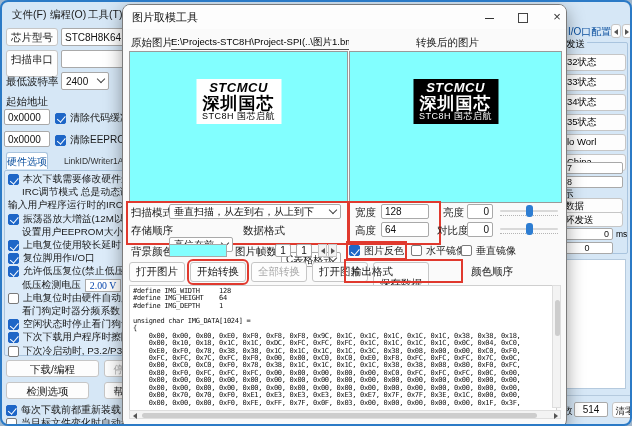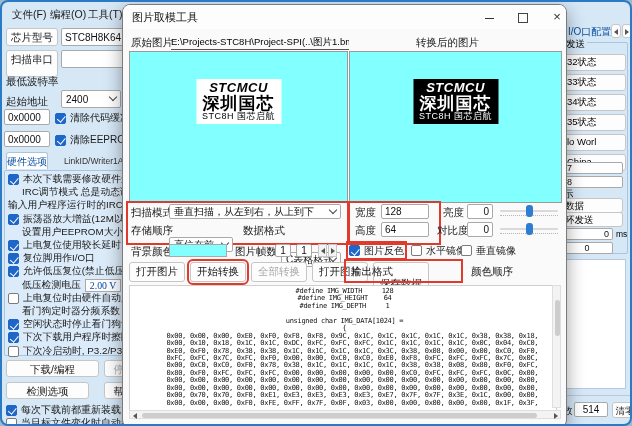--- a/index.html
+++ b/index.html
@@ -31,21 +31,21 @@
   .logo .l1{font-size:13px;font-weight:bold;font-style:italic;letter-spacing:0.5px;}
   .logo .l2{font-size:17px;font-weight:600;letter-spacing:1px;}
   .logo .l3{font-size:9px;letter-spacing:0.5px;}
   .redbox{position:absolute;border:2px solid #e0392e;background:transparent;pointer-events:none;}
   .red-out{outline:2px solid #e0392e;outline-offset:1px;}
   .slider{position:absolute;height:14px;}
   .slider .track{position:absolute;left:0;right:0;top:6px;height:2px;background:#d9d9d9;border-radius:1px;}
   .slider .ticks{position:absolute;left:0;right:0;top:11px;border-bottom:1px dotted #b5b5b5;}
   .slider .thumb{position:absolute;top:1px;width:7px;height:12px;background:#2d7dd2;border-radius:3px;}
   .code{position:absolute;left:6px;top:280px;width:423px;height:123px;background:#fff;border:1px solid #cfcfcf;font-family:"DejaVu Sans Mono",monospace;font-size:7px;letter-spacing:-0.3px;color:#111;overflow:hidden;padding:2px 0 0 3px;}
-  .code div{height:7.45px;line-height:7.45px;white-space:pre;text-align:center;}
+  .code div{height:7.45px;line-height:7.45px;white-space:pre;}
   .sb{background:#f3f3f3;border:1px solid #dedede;}
   .sb-thumb{background:#cdcdcd;border-radius:3px;}
   .arrow{width:0;height:0;display:inline-block;}
   .tri-l{border-top:3px solid transparent;border-bottom:3px solid transparent;border-right:4px solid #555;}
   .tri-r{border-top:3px solid transparent;border-bottom:3px solid transparent;border-left:4px solid #555;}
   .rp-btn{background:#fdfdfd;border:1px solid #c6c6c6;border-radius:3px;font-size:9.5px;height:15px;line-height:14px;margin-bottom:3px;padding:0 3px;white-space:nowrap;overflow:hidden;}
   .swatch{background:#82ffff;border:1px solid #a9a9a9;}
   .spin{width:9px;height:13px;background:#f3f3f3;border:1px solid #c6c6c6;display:inline-flex;align-items:center;justify-content:center;}
   .tab{font-size:10px;padding:2px 0;white-space:nowrap;}
   .tab.active{background:#fff;border:1px solid #a9c4de;border-bottom:none;border-radius:3px 3px 0 0;color:#0a4f9e;}
@@ -62,21 +62,21 @@
     <span class="lbl abs" style="left:84px;top:4px;">工具(T)</span>
   </div>
 
   <div class="btn abs" style="left:4px;top:26px;width:52px;height:18px;line-height:17px;">芯片型号</div>
   <div class="field abs" style="left:59px;top:26px;width:75px;height:18px;line-height:17px;">STC8H8K64U</div>
 
   <div class="btn abs" style="left:4px;top:48px;width:52px;height:27px;line-height:17px;">扫描串口</div>
   <div class="field abs" style="left:59px;top:48px;width:75px;height:18px;line-height:17px;"></div>
 
   <span class="lbl abs" style="left:4px;top:73px;">最低波特率</span>
-  <div class="combo abs" style="left:59px;top:88px;width:60px;height:18px;line-height:17px;">2400</div>
+  <div class="combo abs" style="left:59px;top:70px;width:48px;height:18px;line-height:17px;">2400</div>
 
   <span class="lbl abs" style="left:4px;top:93px;">起始地址</span>
 
   <div class="field abs" style="left:2px;top:107px;width:46px;height:16px;line-height:15px;">0x0000</div>
   <div class="checkrow abs" style="left:53px;top:109px;">
     <span class="cb on"></span>
     <span>清除代码缓冲区</span>
   </div>
 
   <div class="field abs" style="left:2px;top:129px;width:46px;height:16px;line-height:15px;">0x0000</div>

